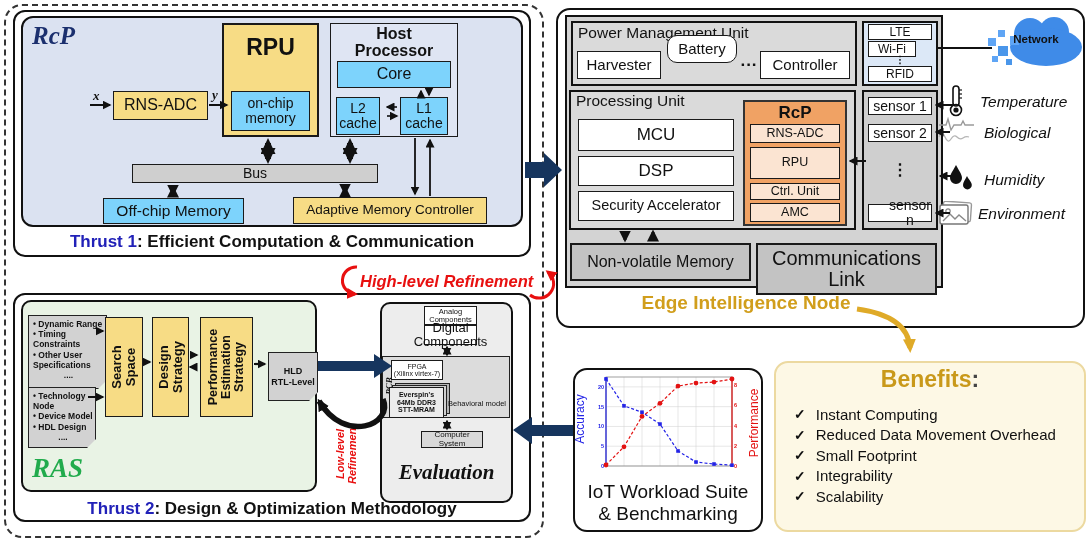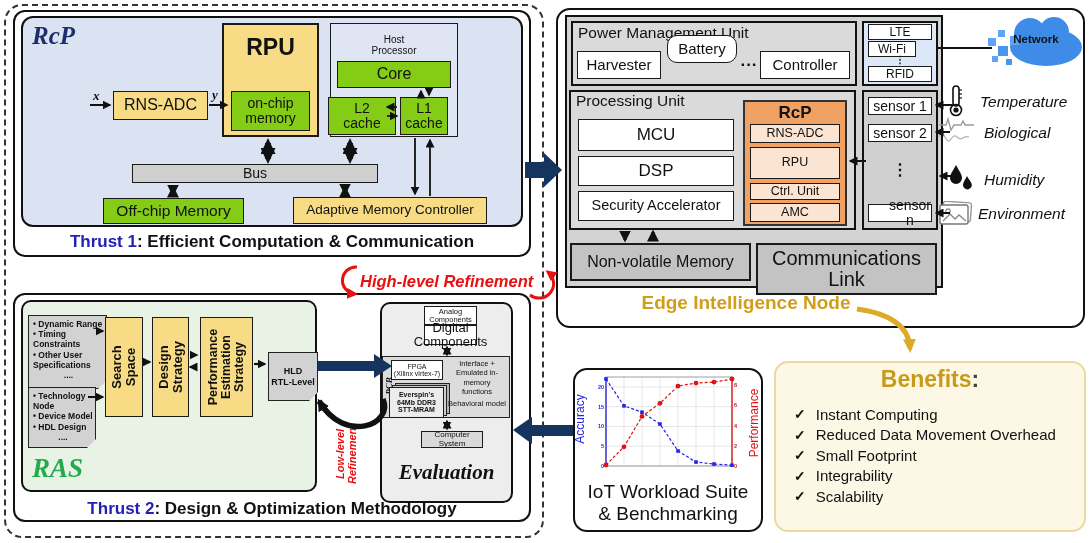--- a/index.html
+++ b/index.html
@@ -2,21 +2,21 @@
 <html><head>
 <meta charset="utf-8">
 <style>
   html,body{margin:0;padding:0;background:#fff;}
   #stage{position:relative;width:1090px;height:543px;background:#fff;
          font-family:"Liberation Sans",sans-serif;color:#111;overflow:hidden;}
   .abs{position:absolute;box-sizing:border-box;}
   .box{position:absolute;box-sizing:border-box;border:1.5px solid #1a1a1a;
        display:flex;align-items:center;justify-content:center;text-align:center;line-height:1.05;}
   .pre{white-space:pre-line;}
-  .gray{background:#84cc16;}
+  .gray{background:#7dd3fc;}
   .yellow{background:#f7dc85;}
   .white{background:#fff;}
   .serifit{font-family:"Liberation Serif",serif;font-style:italic;font-weight:bold;}
   .rotwrap{position:absolute;transform:rotate(-90deg);transform-origin:0 0;text-align:center;}
   .rotin{position:absolute;left:50%;top:50%;transform:translate(-50%,-50%) rotate(-90deg);
          white-space:pre-line;text-align:center;font-weight:bold;line-height:1.05;}
   .cap{position:absolute;display:flex;justify-content:center;align-items:center;
        font-weight:bold;font-size:17px;}
   .cap .blue{color:#2121b8;}
   .note{position:absolute;background:#d2d2d2;border:1.5px solid #222;
@@ -41,25 +41,25 @@
   <div class="abs serifit" style="left:32px;top:22px;font-size:25px;color:#1b2f6e;">RcP</div>
 
   <div class="box yellow" style="left:113px;top:91px;width:95px;height:29px;font-size:16px;">RNS-ADC</div>
   <div class="box yellow" style="left:222px;top:23px;width:97px;height:114px;border-width:2px;align-items:flex-start;">
     <span style="font-weight:bold;font-size:23px;margin-top:10px;">RPU</span>
   </div>
   <div class="box gray pre" style="left:231px;top:91px;width:79px;height:40px;font-size:14px;text-align:center;">on-chip
 memory</div>
 
   <div class="box" style="left:330px;top:23px;width:128px;height:114px;background:#dfe5f3;border-width:1.5px;align-items:flex-start;">
-    <span class="pre" style="font-size:10px;margin-top:11px;">Host
+    <span class="pre" style="font-size:16px;margin-top:2px;font-weight:bold;">Host
 Processor</span>
   </div>
   <div class="box gray" style="left:337px;top:61px;width:114px;height:27px;font-size:16px;">Core</div>
-  <div class="box gray pre" style="left:328px;top:97px;width:68px;height:38px;font-size:14px;">L2
+  <div class="box gray pre" style="left:336px;top:97px;width:44px;height:38px;font-size:14px;">L2
 cache</div>
   <div class="box gray pre" style="left:400px;top:97px;width:48px;height:38px;font-size:14px;">L1
 cache</div>
 
   <div class="box gray" style="left:103px;top:198px;width:141px;height:26px;font-size:15.5px;">Off-chip Memory</div>
   <div class="box" style="left:132px;top:164px;width:246px;height:19px;background:#cfcfcf;font-size:14px;">Bus</div>
   <div class="box yellow" style="left:293px;top:197px;width:194px;height:27px;font-size:13.5px;">Adaptive Memory Controller</div>
 
   <span class="abs serifit" style="left:93px;top:88px;font-size:13px;">x</span>
   <span class="abs serifit" style="left:212px;top:87px;font-size:13px;">y</span>
@@ -123,23 +123,20 @@
 Components</div>
   <div class="abs" style="left:382px;top:356px;width:128px;height:62px;background:#dcdcdc;border:1.5px solid #222;"></div>
   <div class="rotwrap" style="left:384px;top:413px;width:54px;font-size:9px;font-style:italic;font-weight:bold;font-family:'Liberation Serif',serif;">PCB</div>
   <div class="box white pre" style="left:391px;top:360px;width:52px;height:20px;border-width:1px;font-size:7px;">FPGA
 (Xilinx virtex-7)</div>
   <div class="abs" style="left:395px;top:383px;width:55px;height:31px;background:#b5b5b5;border:1px solid #222;"></div>
   <div class="abs" style="left:392px;top:385px;width:55px;height:31px;background:#cfcfcf;border:1px solid #222;"></div>
   <div class="box pre" style="left:389px;top:387px;width:55px;height:31px;background:#ececec;border-width:1px;font-size:7px;font-weight:bold;">Everspin's
 64Mb DDR3
 STT-MRAM</div>
-  <div class="abs pre" style="left:444px;top:359px;width:66px;font-size:7.5px;text-align:center;line-height:1.25;">Interface +
-Emulated in-memory
-functions</div>
   <div class="abs" style="left:444px;top:399px;width:66px;font-size:7.5px;text-align:center;">Behavioral model</div>
   <div class="box" style="left:421px;top:431px;width:62px;height:17px;background:#d9d9d9;border-width:1px;font-size:8px;">Computer System</div>
   <div class="abs serifit" style="left:380px;top:460px;width:133px;text-align:center;font-size:21px;">Evaluation</div>
 
   <div class="abs" style="left:573px;top:368px;width:190px;height:164px;border:2.5px solid #111;border-radius:14px;background:#fff;"></div>
   <svg id="mini-chart" class="abs" style="left:592px;top:372px;" width="152" height="103" viewBox="0 0 152 103">
       <line x1="14" y1="5" x2="14" y2="94" stroke="#cfcfcf" stroke-width="0.5"></line>
       <line x1="32" y1="5" x2="32" y2="94" stroke="#cfcfcf" stroke-width="0.5"></line>
       <line x1="50" y1="5" x2="50" y2="94" stroke="#cfcfcf" stroke-width="0.5"></line>
       <line x1="68" y1="5" x2="68" y2="94" stroke="#cfcfcf" stroke-width="0.5"></line>

